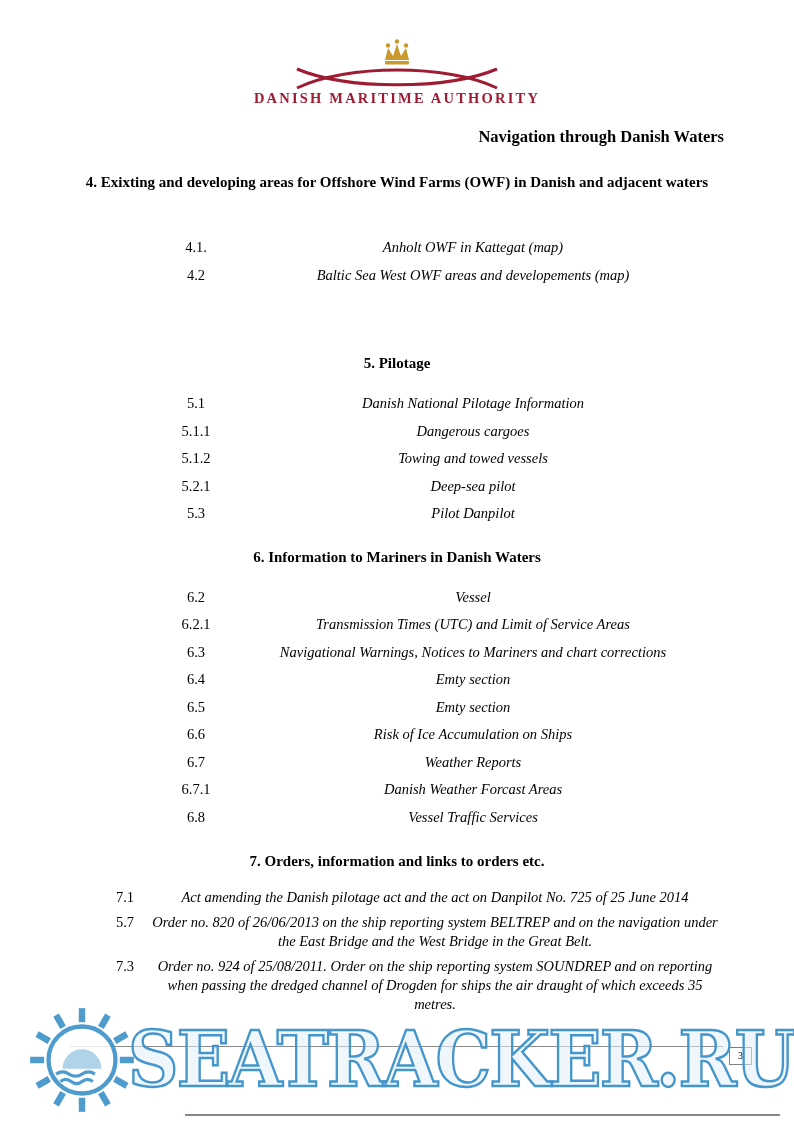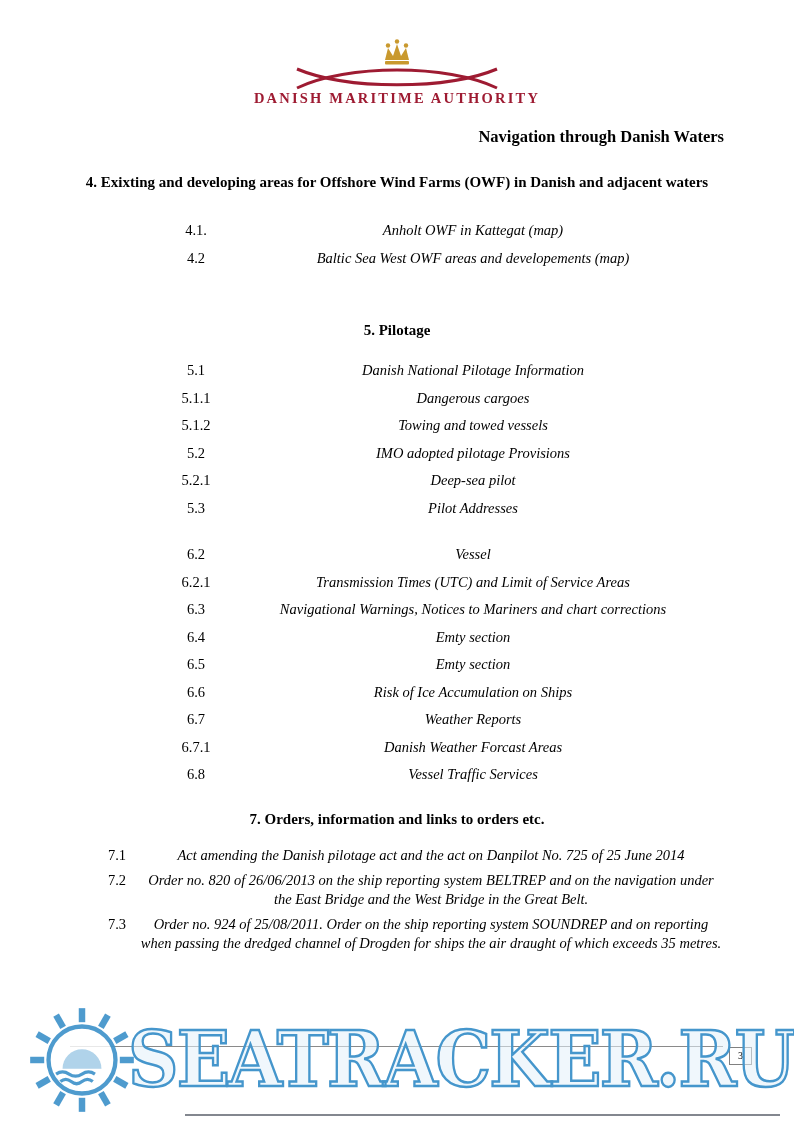--- a/index.html
+++ b/index.html
@@ -30,31 +30,31 @@
   .doc-title {
     text-align:right;
     font-size:16.5px;
     font-weight:bold;
     margin-top:20px;
   }
 
   
   #sections section { margin-top:19px;text-align:center; }
   #sections section:nth-child(1) { margin-top:25px; }
-  #sections section:nth-child(2) { margin-top:48px; }
+  #sections section:nth-child(2) { margin-top:64px; }
   #sections section:nth-child(4) { margin-top:20px; }
 
   .section-heading { font-size:15px; font-weight:bold; line-height:20px; }
 
   section .items { margin-top:17px; }
-  #sections section:nth-child(1) .items { margin-top:25px; }
+  #sections section:nth-child(1) .items { margin-top:42px; }
 
   .toc .item   { display:flex; margin-left:100px; font-size:14.5px; line-height:27.5px; }
   .toc .num    { width:52px; flex:none; }
-  .orders .item{ display:flex; margin-left:26px;  font-size:14.5px; line-height:19px; margin-bottom:6px; }
+  .orders .item{ display:flex; margin-left:34px;  font-size:14.5px; line-height:19px; margin-bottom:6px; }
   .orders .num { width:42px; flex:none; }
   .item .txt   { flex:1;font-style:italic; }
 
   
   .footer-rule {
     position:absolute; left:70px; top:1046px; width:653px;
     border-top:1px solid #8a8a8a;
   }
   .page-number {
     position:absolute; left:729px; top:1047px;
@@ -134,34 +134,31 @@
           </div>
           <div class="item">
             <span class="num">5.1.1</span>
             <span class="txt">Dangerous cargoes</span>
           </div>
           <div class="item">
             <span class="num">5.1.2</span>
             <span class="txt">Towing and towed vessels</span>
           </div>
           <div class="item">
-            <span class="num">5.2</span>
-            <span class="txt">IMO adopted pilotage Provisions</span>
-          </div>
-          <div class="item">
             <span class="num">5.2.1</span>
             <span class="txt">Deep-sea pilot</span>
           </div>
           <div class="item">
             <span class="num">5.3</span>
-            <span class="txt">Pilot Addresses</span>
+            <span class="txt">Pilot Danpilot</span>
           </div>
         </div>
       </section>
       <section class="toc">
+        <h2 class="section-heading">6. Information to Mariners in Danish Waters</h2>
         <div class="items">
           <div class="item">
             <span class="num">6.2</span>
             <span class="txt">Vessel</span>
           </div>
           <div class="item">
             <span class="num">6.2.1</span>
             <span class="txt">Transmission Times (UTC) and Limit of Service Areas</span>
           </div>
           <div class="item">
@@ -195,21 +192,21 @@
         </div>
       </section>
       <section class="orders">
         <h2 class="section-heading">7. Orders, information and links to orders etc.</h2>
         <div class="items">
           <div class="item">
             <span class="num">7.1</span>
             <span class="txt">Act amending the Danish pilotage act and the act on Danpilot No. 725 of 25 June 2014</span>
           </div>
           <div class="item">
-            <span class="num">7.2</span>
+            <span class="num">5.7</span>
             <span class="txt">Order no. 820 of 26/06/2013 on the ship reporting system BELTREP and on the navigation under the East Bridge and the West Bridge in the Great Belt.</span>
           </div>
           <div class="item">
             <span class="num">7.3</span>
             <span class="txt">Order no. 924 of 25/08/2011. Order on the ship reporting system SOUNDREP and on reporting when passing the dredged channel of Drogden for ships the air draught of which exceeds 35 metres.</span>
           </div>
         </div>
       </section>
     </main>
 

